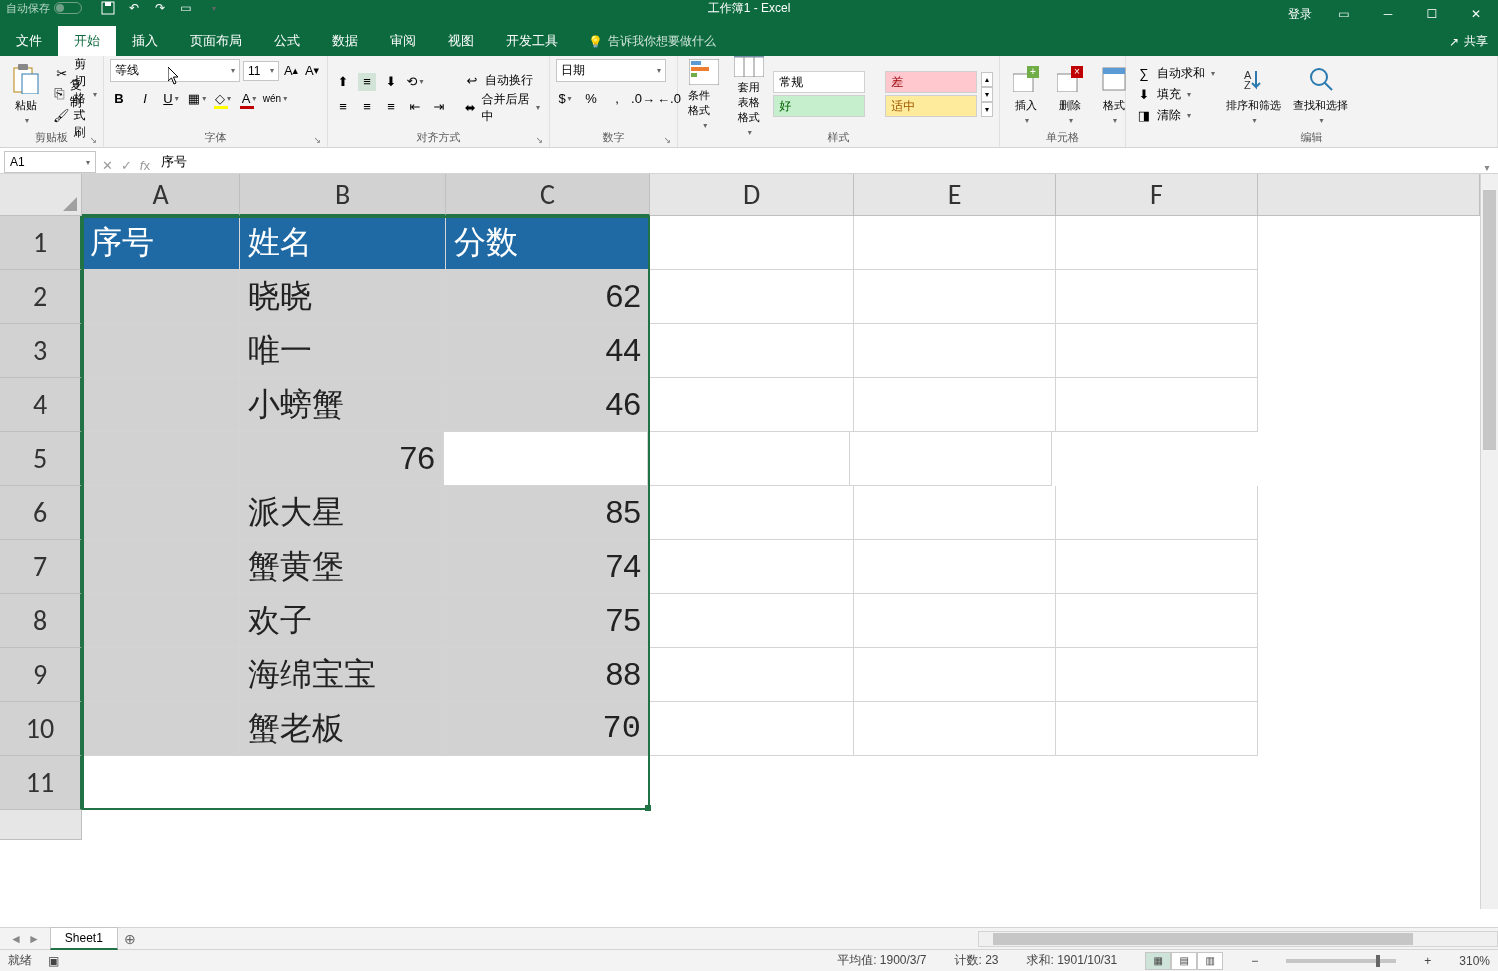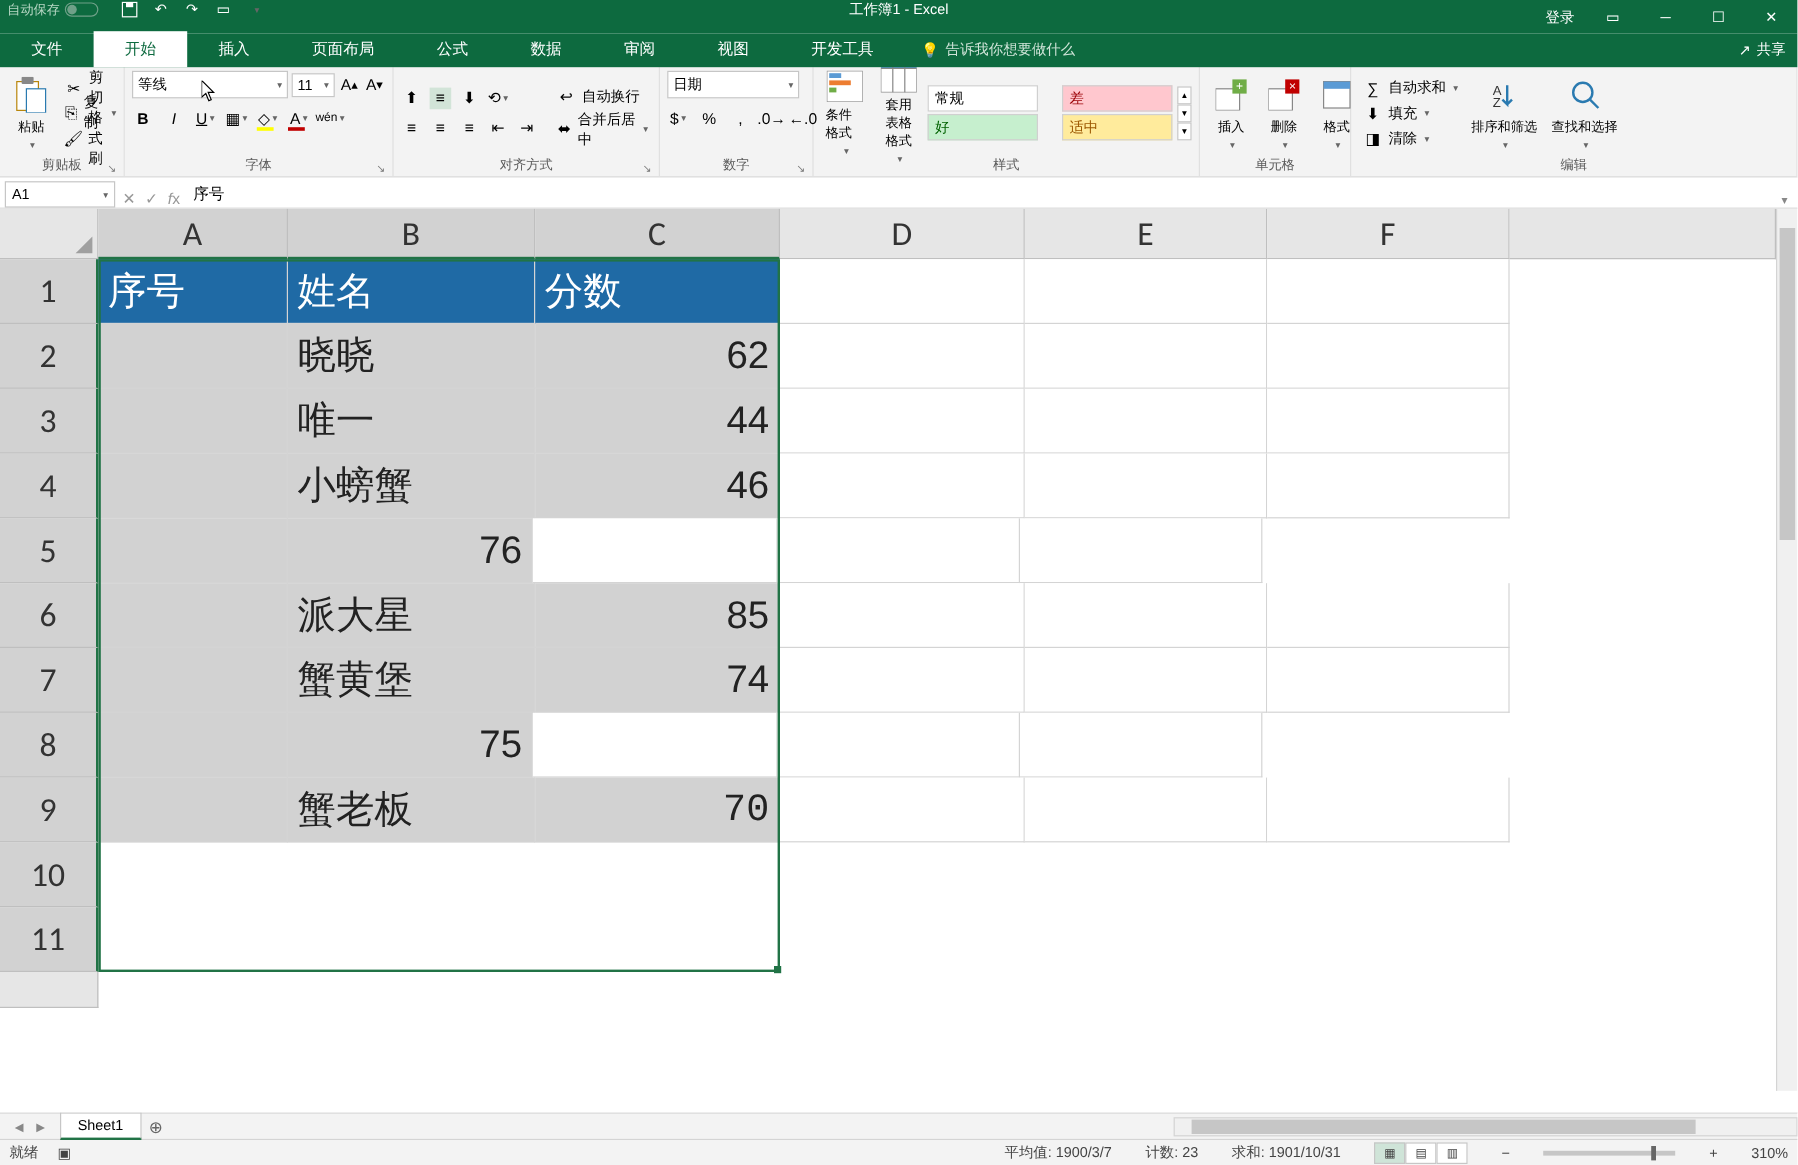--- a/index.html
+++ b/index.html
@@ -13,21 +13,21 @@
 .autosave-toggle::after{content:"";position:absolute;width:8px;height:8px;border-radius:50%;background:#6fa088;left:1px;top:1px}
 .qat{display:flex;gap:10px;margin-left:10px}
 .qat-btn{width:16px;height:16px;display:flex;align-items:center;justify-content:center;color:#fff}
 .titlebar .center{position:absolute;left:50%;transform:translateX(-50%);font-size:12px}
 .titlebar .right{margin-left:auto;display:flex;align-items:center}
 .login{padding:0 10px;font-size:12px}
 .winbtn{width:44px;height:28px;display:flex;align-items:center;justify-content:center;font-size:12px}
 
 
 .tabbar{height:28px;background:#0d6a3f;display:flex;align-items:flex-end;color:#fff;font-size:13px;position:relative}
-.tab{padding:6px 26px;cursor:pointer;color:#fff}
+.tab{padding:6px 16px;cursor:pointer;color:#fff}
 .tab.active{background:#fff;color:#0d6a3f}
 .tab.file{color:#fff}
 .tell-me{margin-left:14px;display:flex;align-items:center;gap:5px;color:#cfe4d8;font-size:12px;padding-bottom:6px}
 .share{margin-left:auto;padding:0 10px 6px 0;display:flex;align-items:center;gap:5px;font-size:12px}
 
 
 .ribbon{height:92px;background:#f3f3f3;border-bottom:1px solid #d4d4d4;display:flex}
 .group{border-right:1px solid #e0e0e0;display:flex;flex-direction:column;padding:3px 6px 2px}
 .group-body{flex:1;display:flex;align-items:center;gap:4px;font-size:12px}
 .group-label{text-align:center;font-size:11px;color:#5a5a5a;padding-top:1px;position:relative}
@@ -491,21 +491,30 @@
       <div class="cells-row">
         <div class="cell data-cell" style="width: 158px;"></div>
         <div class="cell data-cell" style="width: 206px;">蟹黄堡</div>
         <div class="cell data-cell num" style="width: 204px; text-align: center;">74</div>
         <div class="cell blank" style="width: 204px;"></div>
         <div class="cell blank" style="width: 202px;"></div>
         <div class="cell blank" style="width: 202px;"></div>
       </div>
       <div class="cells-row">
         <div class="cell data-cell" style="width: 158px;"></div>
+        <div class="cell data-cell" style="width: 206px;">欢子</div>
         <div class="cell data-cell num" style="width: 204px;">75</div>
+        <div class="cell blank" style="width: 204px;"></div>
+        <div class="cell blank" style="width: 202px;"></div>
+        <div class="cell blank" style="width: 202px;"></div>
+      </div>
+      <div class="cells-row">
+        <div class="cell data-cell" style="width: 158px;"></div>
+        <div class="cell data-cell" style="width: 206px;">海绵宝宝</div>
+        <div class="cell data-cell num" style="width: 204px;">88</div>
         <div class="cell blank" style="width: 204px;"></div>
         <div class="cell blank" style="width: 202px;"></div>
         <div class="cell blank" style="width: 202px;"></div>
       </div>
       <div class="cells-row">
         <div class="cell data-cell" style="width: 158px;"></div>
         <div class="cell data-cell" style="width: 206px;">蟹老板</div>
         <div class="cell data-cell num" style="width: 204px; font-family: Liberation Mono, monospace;">70</div>
         <div class="cell blank" style="width: 204px;"></div>
         <div class="cell blank" style="width: 202px;"></div>

